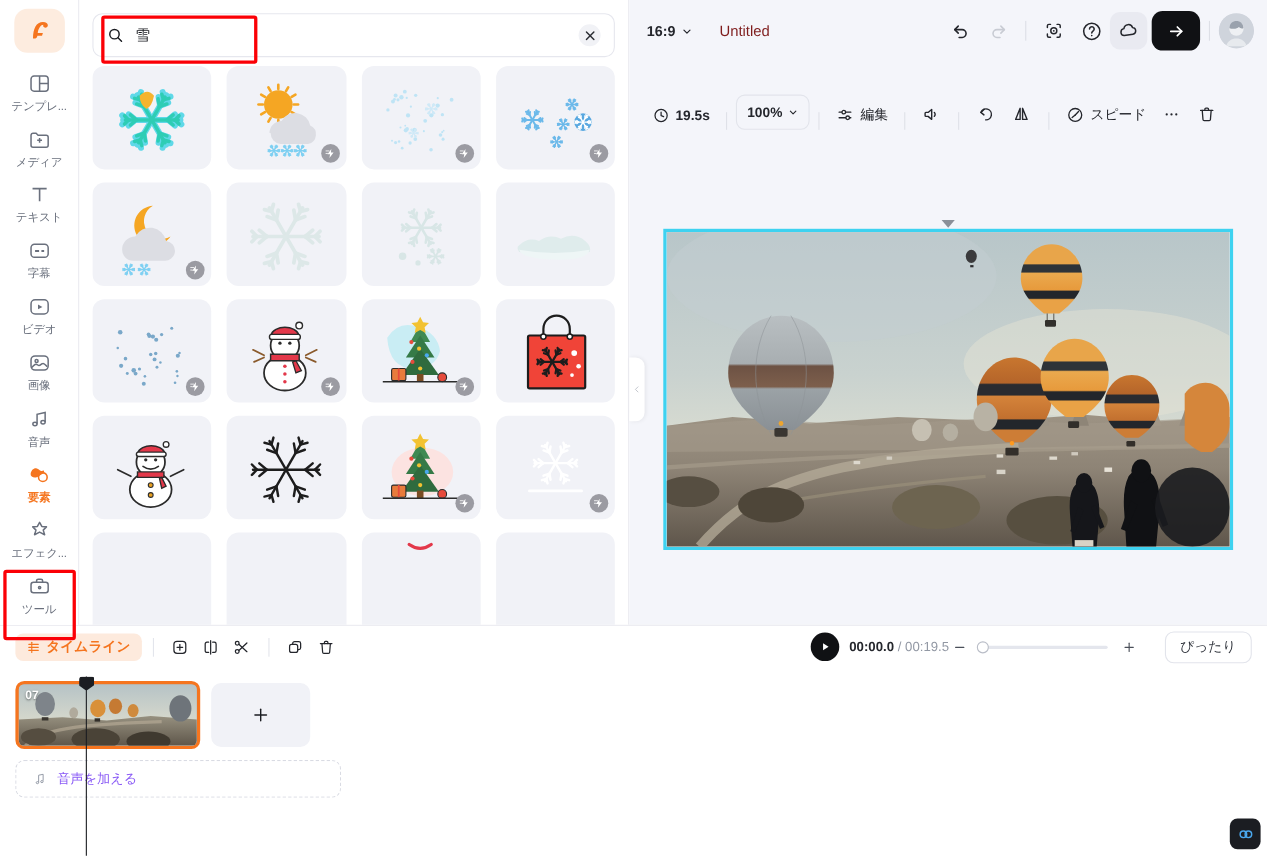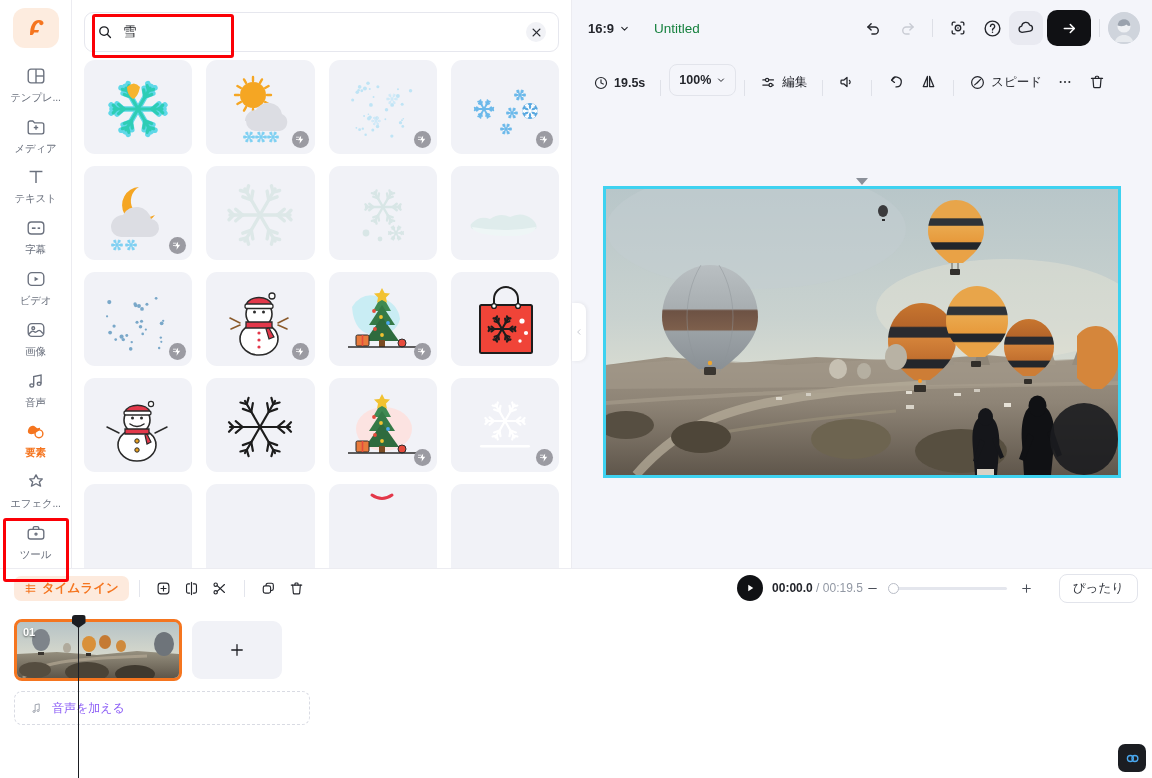--- a/index.html
+++ b/index.html
@@ -76,27 +76,27 @@
     cursor:pointer; overflow:hidden;
   }
   .tile svg { display:block; }
   .badge {
     position:absolute; right:6px; bottom:6px; width:17px; height:17px;
     border-radius:50%; background:#9b9ba2; display:flex; align-items:center; justify-content:center;
   }
 
   
   .stage {
-    flex:1; background:#f4f5fa; display:flex; flex-direction:column; position:relative;
+    flex:1; background:#f4f5fa; display:flex; flex-direction:column; position:relative;gap:22px;
   }
   .topbar {
     height:56px; display:flex; align-items:center; padding:0 12px 0 16px; gap:0;
   }
   .ratio { display:flex; align-items:center; gap:5px; font-size:13px; font-weight:700; color:#24262c; cursor:pointer; }
-  .proj-title { margin-left:24px; font-size:13.5px; color:#15803d; cursor:pointer; }
+  .proj-title { margin-left:24px; font-size:13.5px; color:#7f1d1d; cursor:pointer; }
   .tb-spacer { flex:1; }
   .tb-btn {
     width:34px; height:34px; border-radius:9px; display:flex; align-items:center;
     justify-content:center; cursor:pointer; color:#24262c;
   }
   .tb-btn.dim { color:#c8cbd3; cursor:default; }
   .tb-btn.filled { background:#e9eaf1; }
   .tb-div { width:1px; height:18px; background:#dddfe6; margin:0 8px; }
   .export {
     width:44px; height:36px; border-radius:10px; background:#101114;
@@ -1616,21 +1616,21 @@
         </span>
         <span class="fitbtn">ぴったり</span>
       </div>
     </div>
 
     <div class="tracks">
       <div class="playhead"></div>
 
       <div class="clip-row">
         <div class="clip">
-          <span class="clip-num">01</span>
+          <span class="clip-num">07</span>
           <svg width="162" height="56" viewBox="0 0 162 56" preserveAspectRatio="none">
             <defs>
               <linearGradient id="csky" x1="0" y1="0" x2="0" y2="1">
                 <stop offset="0%" stop-color="#b6c3c6"></stop>
                   <stop offset="60%" stop-color="#d6d8cc"></stop>
               </linearGradient>
               <linearGradient id="cgr" x1="0" y1="0" x2="0" y2="1">
                 <stop offset="0%" stop-color="#96907f"></stop>
                   <stop offset="100%" stop-color="#5e564a"></stop>
               </linearGradient>

